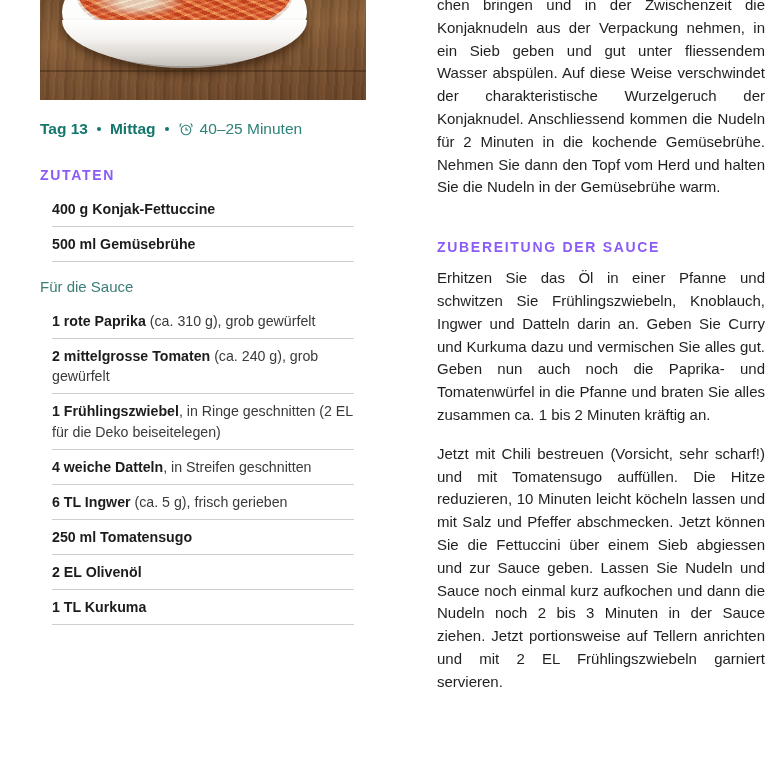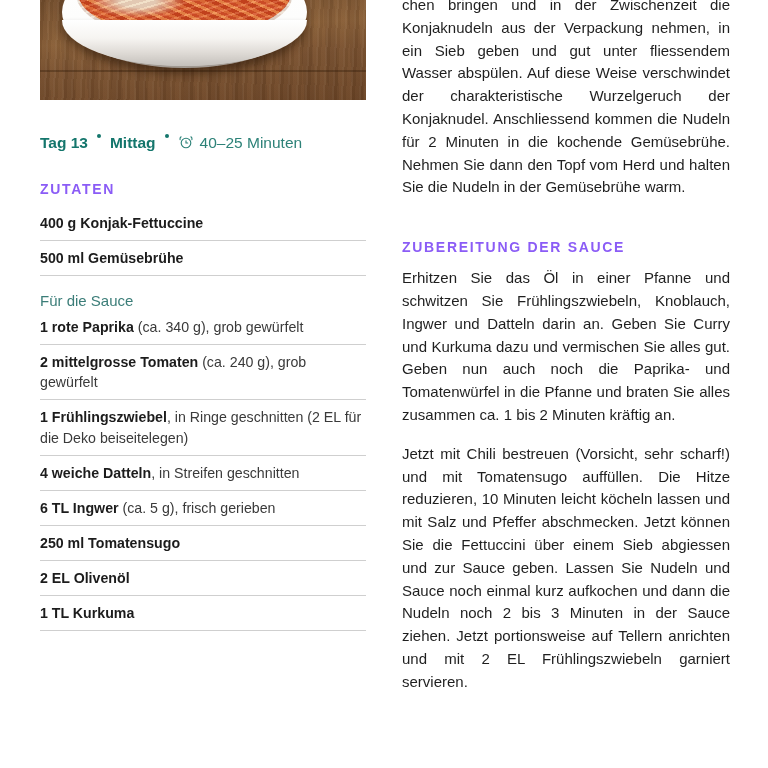--- a/index.html
+++ b/index.html
@@ -30,20 +30,21 @@
   }
   .col-left {
     width: 326px;
     flex: 0 0 326px;
     overflow: hidden;
   }
   .col-right {
     width: 328px;
     flex: 0 0 328px;
     overflow: hidden;
+    margin-left: 35px;
   }
 
   
   .photo {
     width: 326px;
     height: 108px;
     margin-top: -8px;
     position: relative;
     overflow: hidden;
     background:
@@ -102,26 +103,26 @@
     position: absolute;
     left: 22px; top: 28px;
     width: 245px; height: 46px;
     border-radius: 0 0 50% 50%/0 0 100% 100%;
     background: linear-gradient(180deg, #ffffff 0%, #f6f4f1 40%, #dedad5 72%, #c4c0bb 100%);
     box-shadow: 0 6px 9px rgba(45,25,9,0.32);
   }
 
   
   .meta {
-    margin-top: 34px;
+    margin-top: 20px;
     font-size: 15.5px;
     line-height: 1.2;
     color: #14766c;
     display: flex;
-    align-items: flex-start;
+    align-items: center;
     flex-wrap: wrap;
     gap: 0;
   }
   .meta .strong { font-weight: 700; color: #14766c; }
   .meta .dot {
     display: inline-block;
     width: 4px; height: 4px;
     border-radius: 50%;
     background: #14766c;
     margin: 0 9px;
@@ -157,21 +158,21 @@
   .col-right .section-head { margin-top: 0; }
 
   .subhead {
     font-size: 15px;
     color: #3b7d78;
     font-weight: 400;
     margin: 16px 0 4px 0;
   }
 
   
-  .ing-list { list-style: none; margin: 0; padding: 0; }
+  .ing-list { list-style: none; margin: 12px; padding: 0; }
   .ing-item {
     font-size: 14.2px;
     line-height: 1.42;
     color: #1c1c1c;
     padding: 7px 0 7px 0;
     border-bottom: 1px solid #cfcfcf;
   }
   .ing-item:first-child { padding-top: 4px; }
   .ing-item .amt { font-weight: 700; }
   .ing-item .note { font-weight: 400; color: #3a3a3a; }
@@ -231,21 +232,21 @@
         </li>
         <li class="ing-item">
           <span class="amt">500 ml Gemüsebrühe</span><span class="note"></span>
         </li>
       </ul>
 
       <div class="subhead">Für die Sauce</div>
 
       <ul class="ing-list">
         <li class="ing-item">
-          <span class="amt">1 rote Paprika</span><span class="note"> (ca. 340 g), grob gewürfelt</span>
+          <span class="amt">1 rote Paprika</span><span class="note"> (ca. 310 g), grob gewürfelt</span>
         </li>
         <li class="ing-item">
           <span class="amt">2 mittelgrosse Tomaten</span><span class="note"> (ca. 240 g), grob gewürfelt</span>
         </li>
         <li class="ing-item">
           <span class="amt">1 Frühlingszwiebel</span><span class="note">, in Ringe geschnitten (2 EL für die Deko beiseitelegen)</span>
         </li>
         <li class="ing-item">
           <span class="amt">4 weiche Datteln</span><span class="note">, in Streifen geschnitten</span>
         </li>

